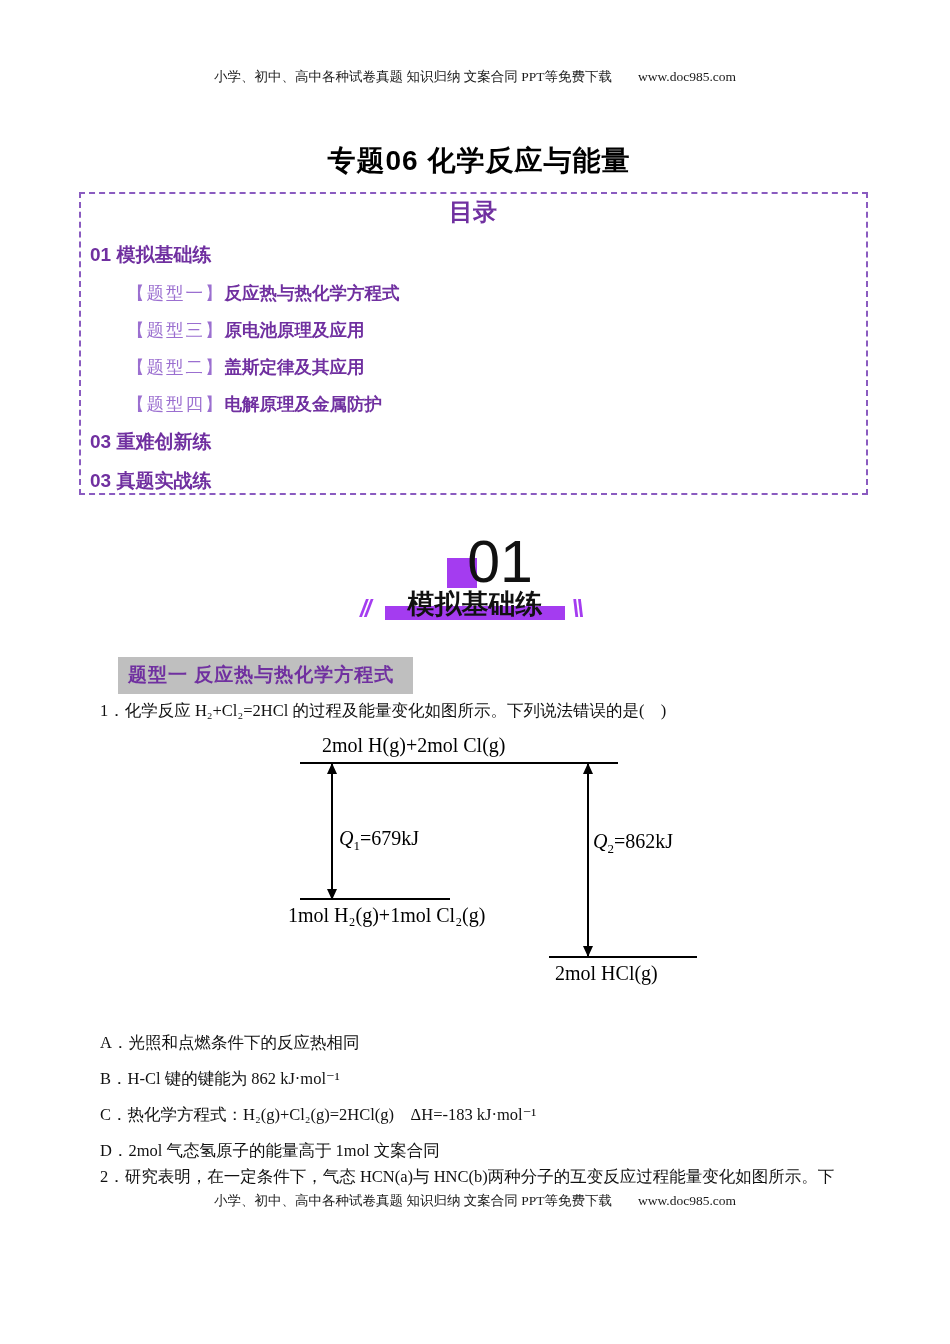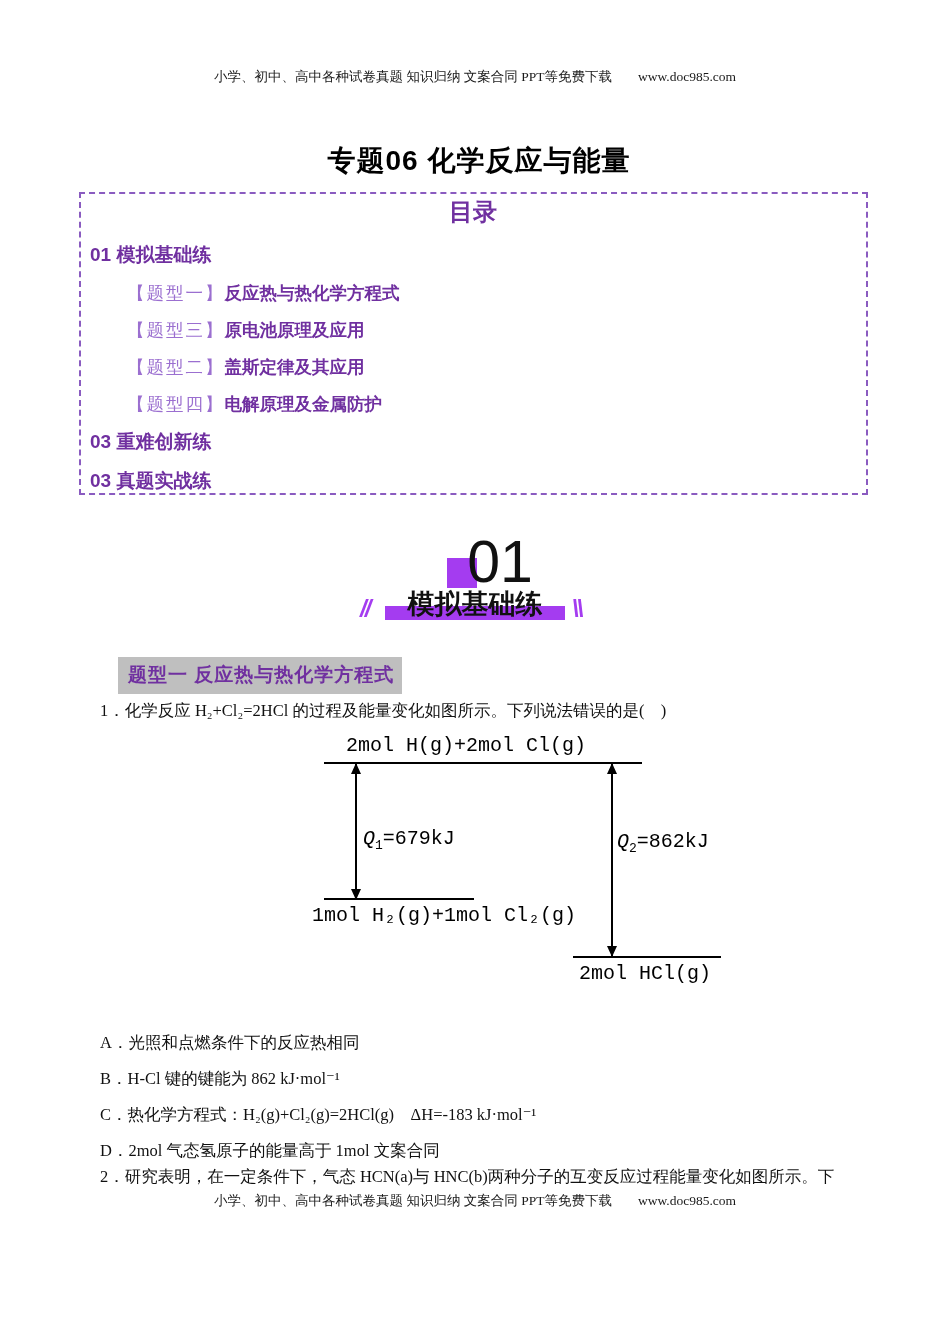--- a/index.html
+++ b/index.html
@@ -41,30 +41,30 @@
     font-family:Liberation Mono, monospace; font-weight:bold;
     font-size:27px; color:#111; z-index:2; }
   .banner-slash { position:absolute; top:595px; z-index:2;
     font-family:"Liberation Sans","DejaVu Sans",sans-serif; font-weight:bold;
     font-size:24px; color:#A43CF0; font-style:italic; letter-spacing:-2px; }
   .slash-l { left:360px; }
   .slash-r { left:572px; }
   
   .type-heading { position:absolute; left:118px; top:657px; display:inline-block;
     background:#BFBFBF; color:#7030A0; font-family:"Liberation Sans","DejaVu Sans",sans-serif;
-    font-weight:bold; font-size:19px; padding:5px 8px 6px 10px; letter-spacing:1px; }
+    font-weight:bold; font-size:19px; padding:5px 19px 6px 10px; letter-spacing:1px; }
   
   .body-text { position:absolute; left:100px; font-size:16.5px; color:#111; line-height:23px; }
   .q1 { top:699px; width:810px; }
   .opts { top:1031px; width:810px; }
   .opt { margin-bottom:13px; height:23px; white-space:nowrap; }
   .q2 { top:1165px; width:815px; }
   
   .diagram { position:absolute; left:285px; top:732px; width:430px; height:262px;
-    font-family:Liberation Mono, monospace;margin-left:24px; }
+    font-family:Liberation Serif, serif; }
   .dg-label { position:absolute; font-size:20px; color:#000; white-space:nowrap; }
   .dg-line { position:absolute; height:2px; background:#000; }
   .varrow { position:absolute; width:2px; background:#000; }
   .varrow::before { content:""; position:absolute; top:-1px; left:50%;
     transform:translateX(-50%); width:0; height:0;
     border-left:5px solid transparent; border-right:5px solid transparent;
     border-bottom:11px solid #000; }
   .varrow::after { content:""; position:absolute; bottom:-1px; left:50%;
     transform:translateX(-50%); width:0; height:0;
     border-left:5px solid transparent; border-right:5px solid transparent;

